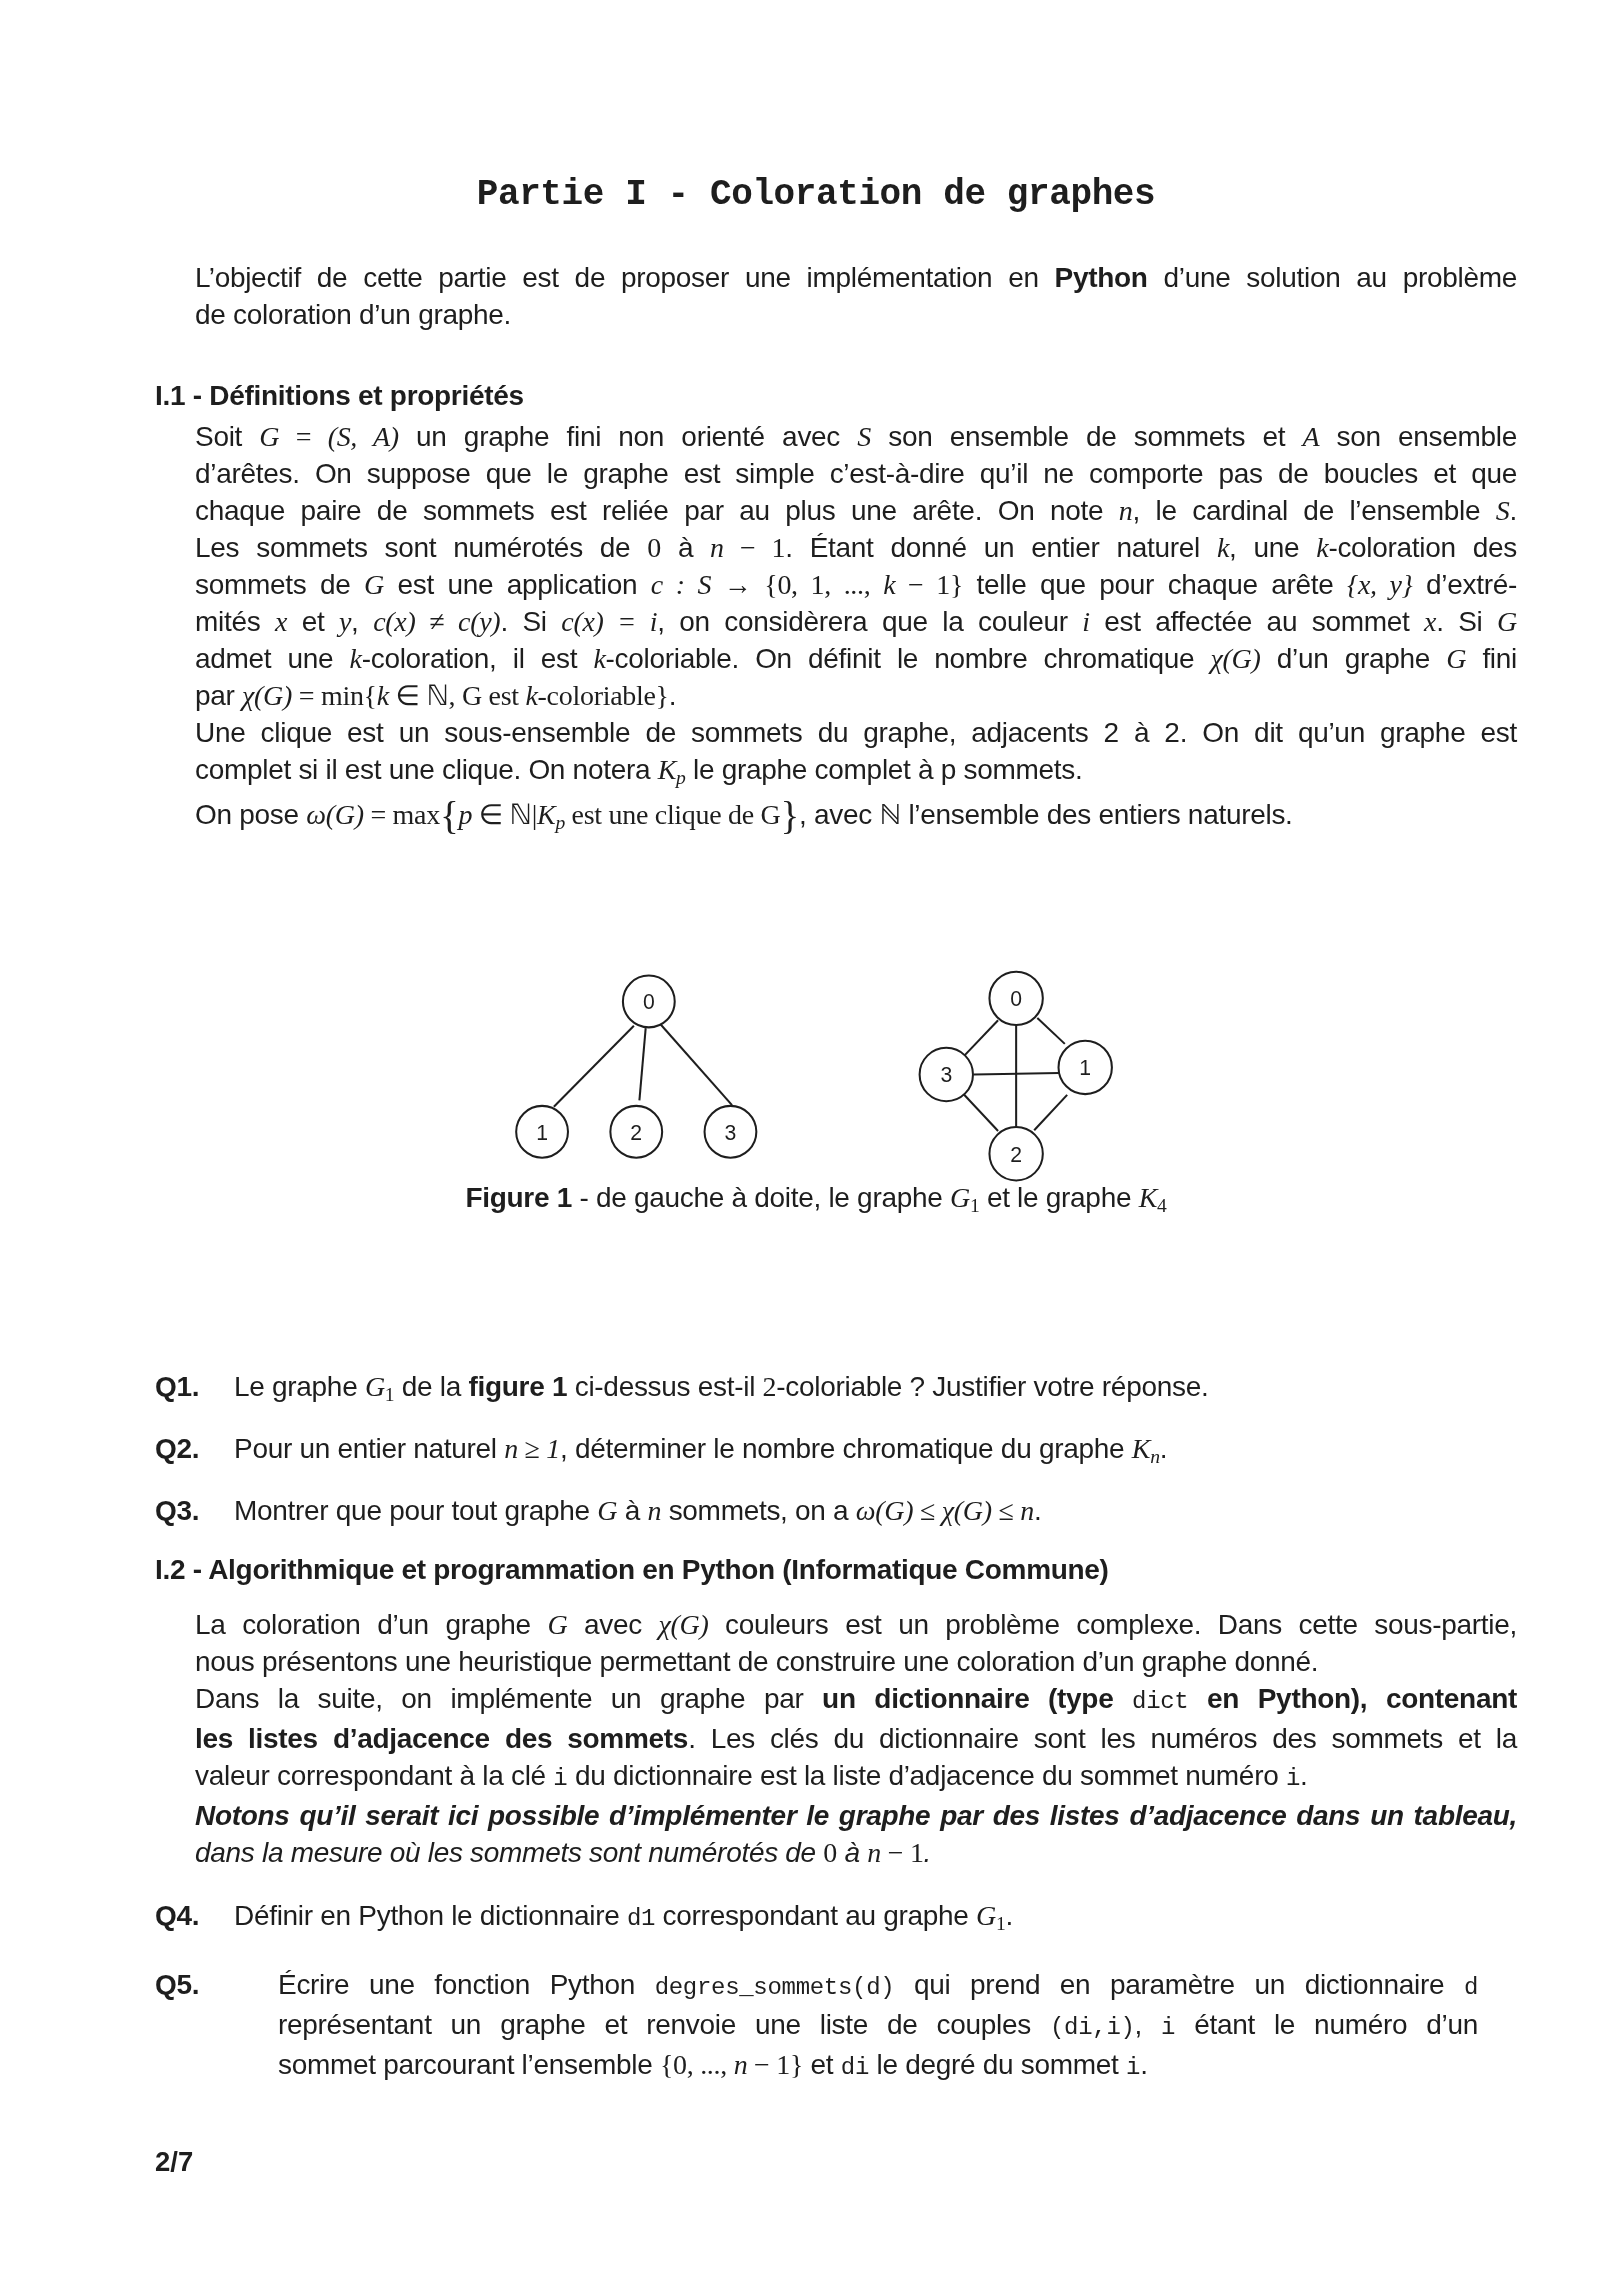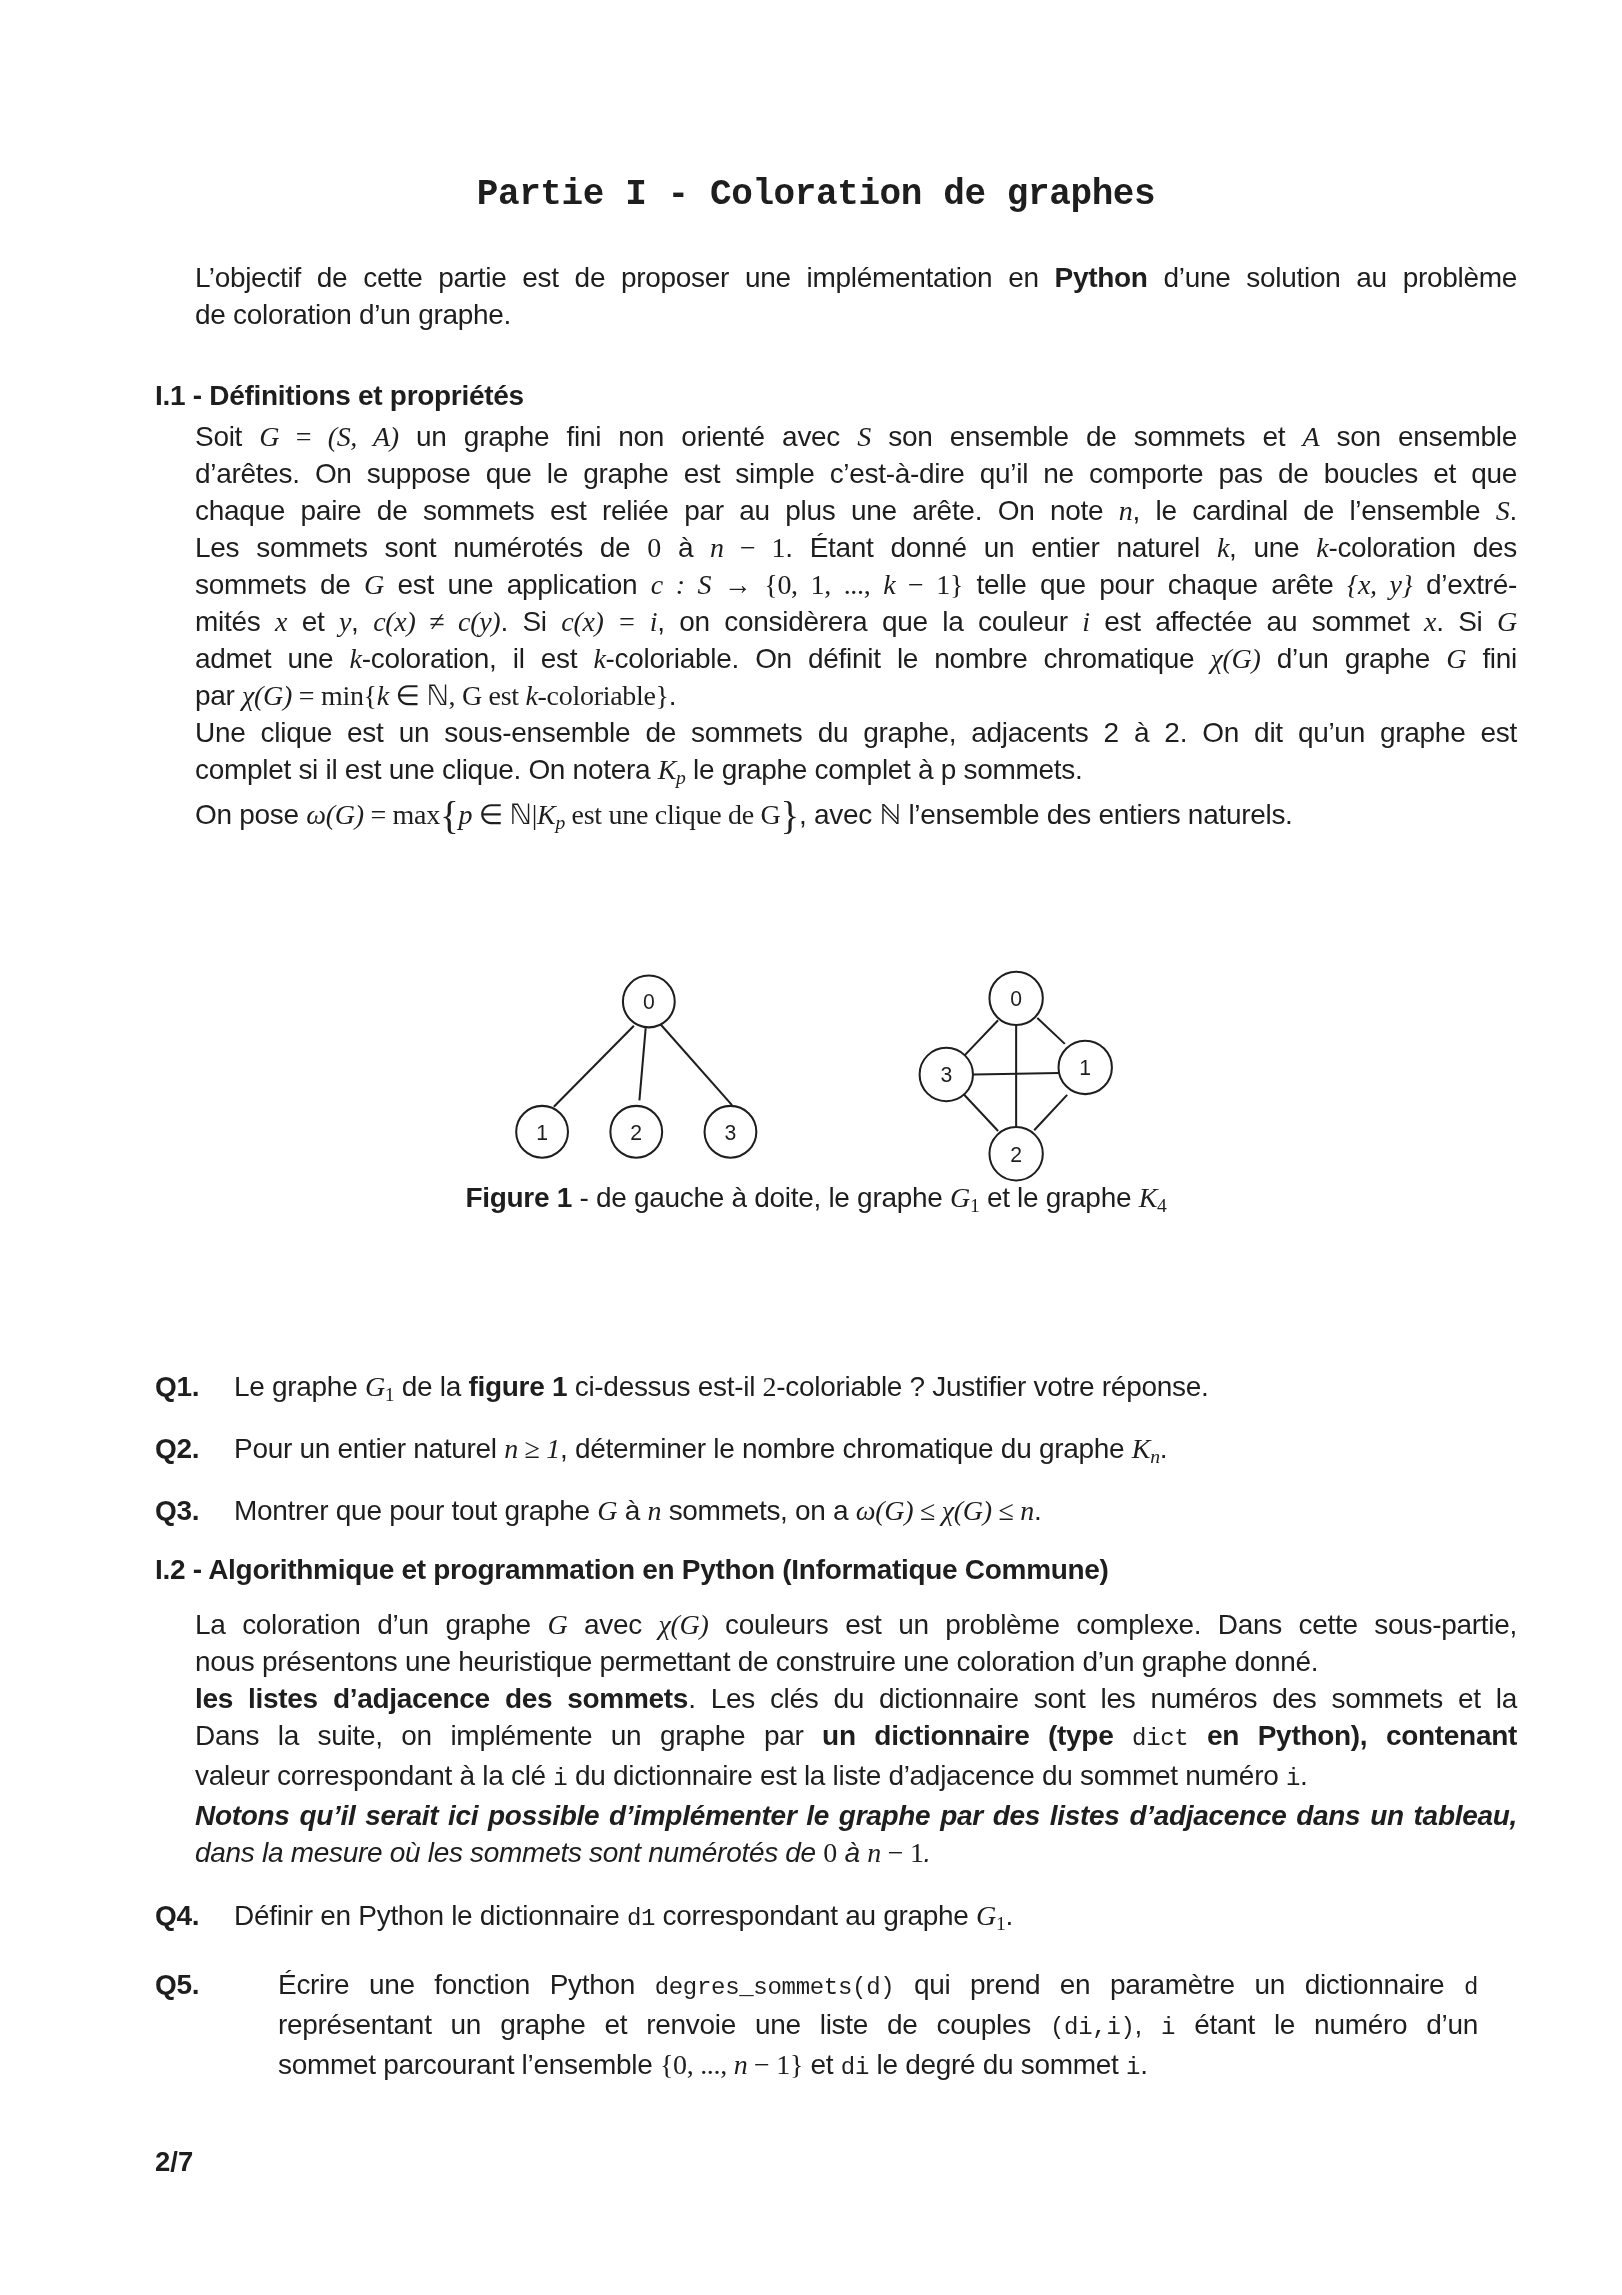--- a/index.html
+++ b/index.html
@@ -111,22 +111,22 @@
   <div class="q" style="top:1492px;">
     <span class="qlabel">Q3.</span>
     <span class="qbody"><span>Montrer que pour tout graphe </span><span class="m">G</span><span> à </span><span class="m">n</span><span> sommets, on a </span><span class="m">ω(G) ≤ χ(G) ≤ n</span><span>.</span></span>
   </div>
 
   <div class="h2" style="top:1554px;text-align:center;">I.2 - Algorithmique et programmation en Python (Informatique Commune)</div>
 
   <div class="p" style="top:1606px;">
     <span class="line j"><span>La coloration d’un graphe </span><span class="m">G</span><span> avec </span><span class="m">χ(G)</span><span> couleurs est un problème complexe. Dans cette sous-partie,</span></span>
     <span class="line">nous présentons une heuristique permettant de construire une coloration d’un graphe donné.</span>
+    <span class="line j"><span>Dans la suite, on implémente un graphe par </span><b>un dictionnaire (type </b><span class="mono">dict</span><b> en Python), contenant</b></span>
     <span class="line j"><b>les listes d’adjacence des sommets</b><span>. Les clés du dictionnaire sont les numéros des sommets et la</span></span>
-    <span class="line j"><span>Dans la suite, on implémente un graphe par </span><b>un dictionnaire (type </b><span class="mono">dict</span><b> en Python), contenant</b></span>
     <span class="line"><span>valeur correspondant à la clé </span><span class="mono">i</span><span> du dictionnaire est la liste d’adjacence du sommet numéro </span><span class="mono">i</span><span>.</span></span>
     <span class="line j" style="font-style:italic;font-weight:bold;">Notons qu’il serait ici possible d’implémenter le graphe par des listes d’adjacence dans un tableau,</span>
     <span class="line" style="font-style:italic;"><span>dans la mesure où les sommets sont numérotés de </span><span class="mr" style="font-style:normal;">0</span><span> à </span><span class="m">n</span><span class="mr" style="font-style:normal;"> − 1</span><span>.</span></span>
   </div>
 
   <div class="q" style="top:1897px;">
     <span class="qlabel">Q4.</span>
     <span class="qbody"><span>Définir en Python le dictionnaire </span><span class="mono">d1</span><span> correspondant au graphe </span><span class="m">G</span><sub class="mr">1</sub><span>.</span></span>
   </div>
   <div class="q" style="top:1966px;">

